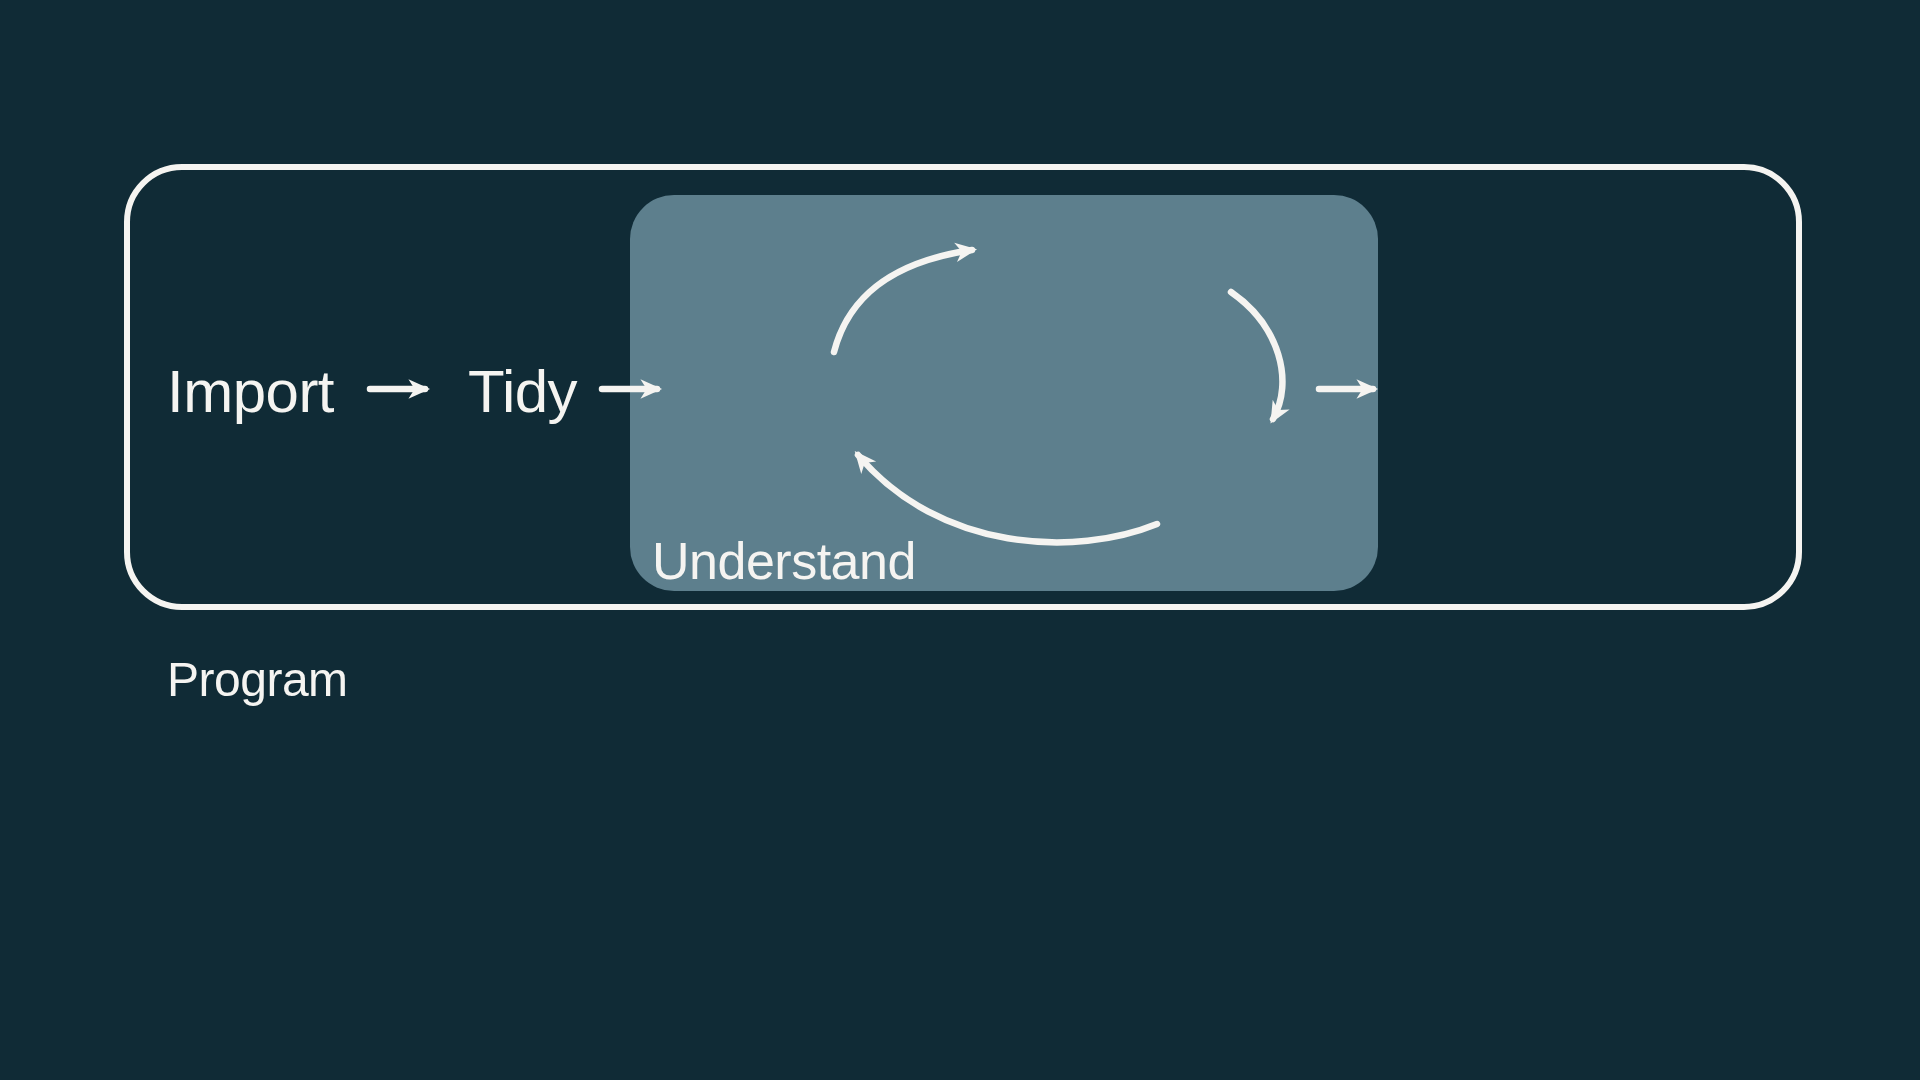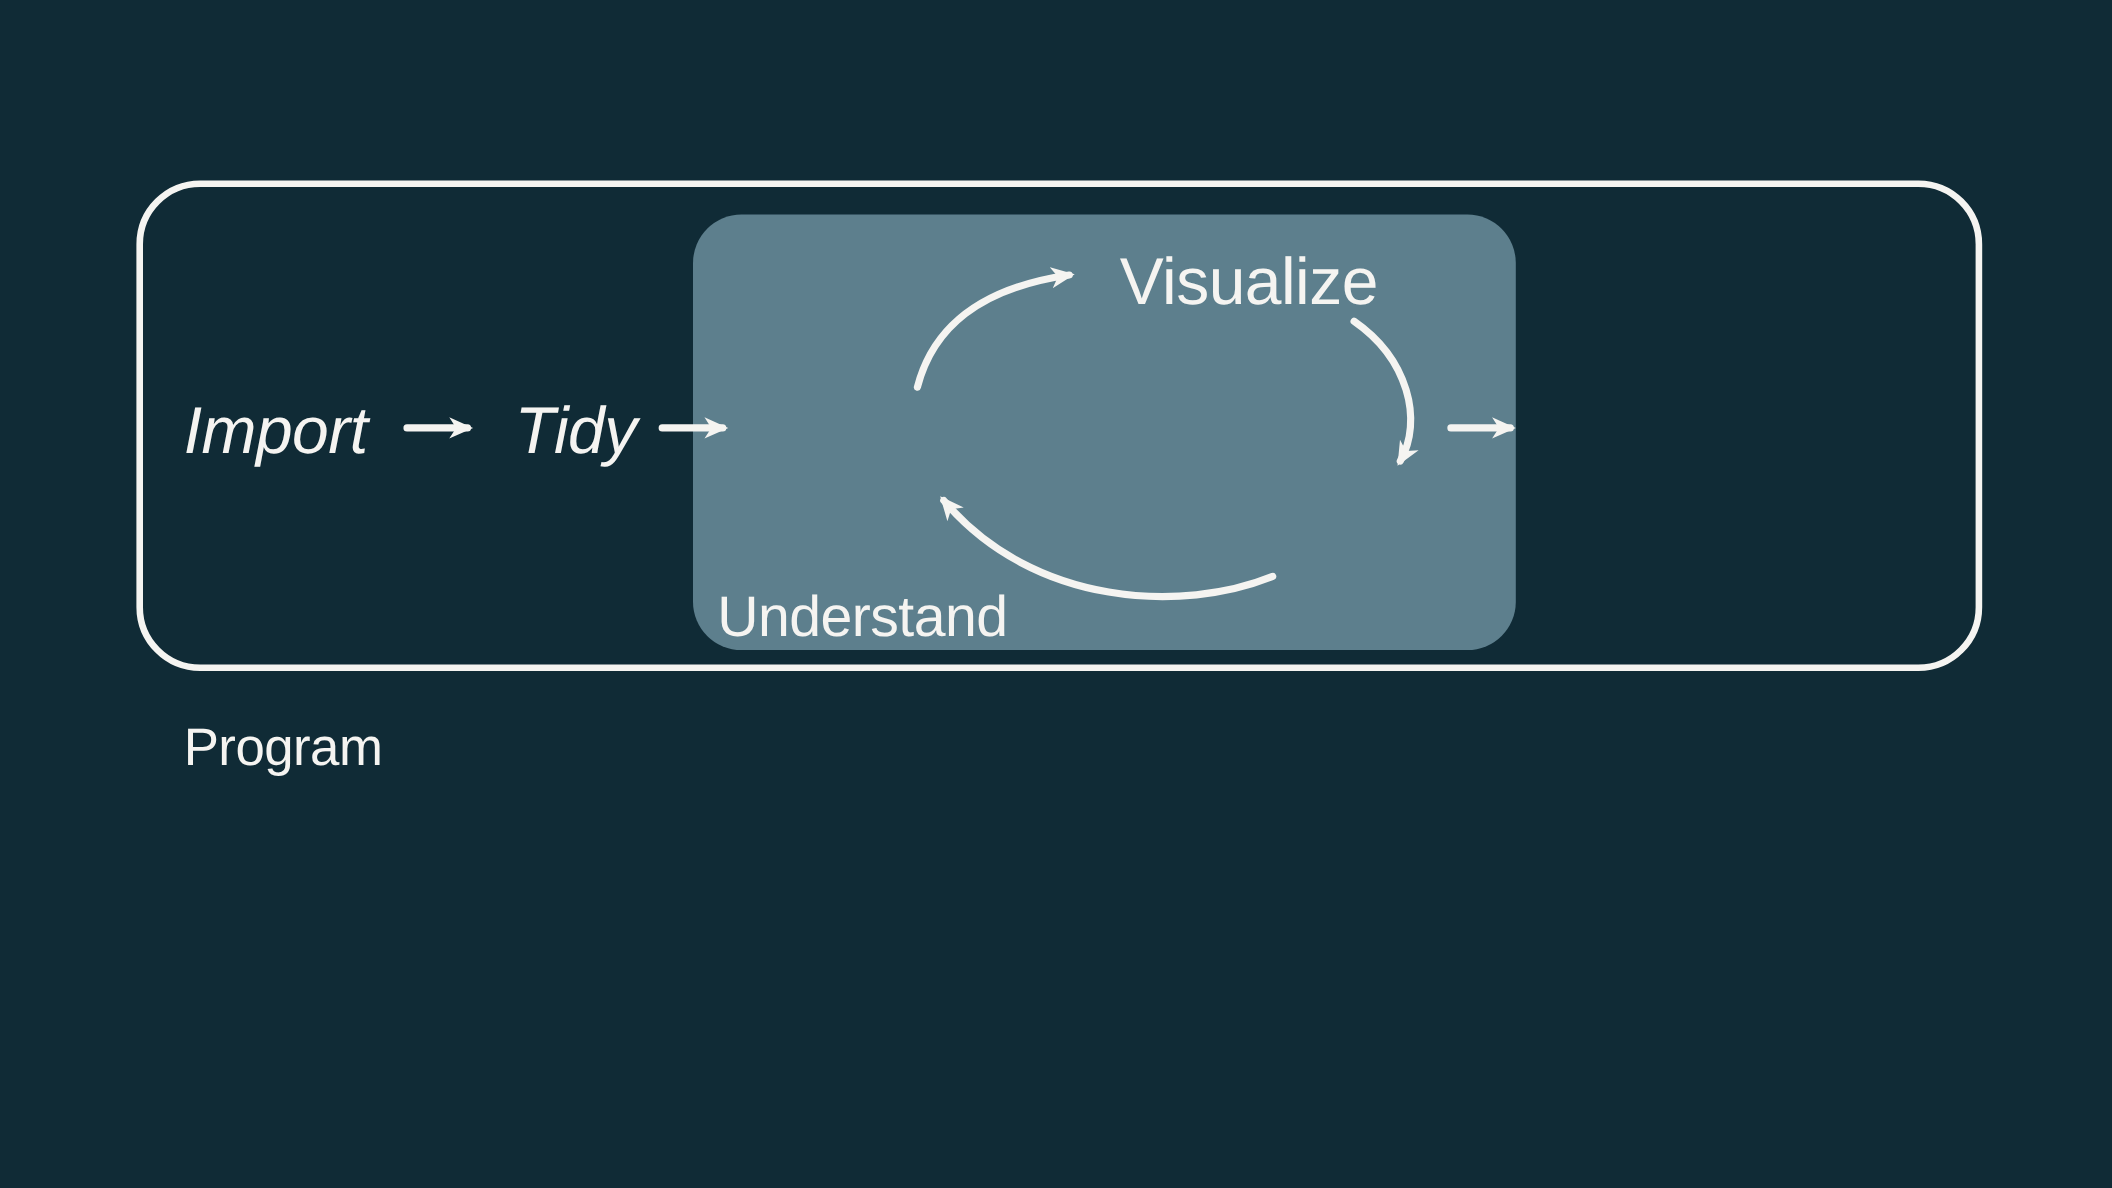--- a/index.html
+++ b/index.html
@@ -39,22 +39,22 @@
     color: var(--ink);
     white-space: nowrap;
     line-height: 1;
     transform: translateY(-50%);
     letter-spacing: -0.5px;
   }
   .label.main { font-size: 60px; }
   .label.sub  { font-size: 52px; }
   .label.caption { font-size: 48px; }
 
-  .node-import      { left: 167px;  top: 392px; font-style: italic; }
-  .node-tidy        { left: 468px;  top: 392px; font-style: italic; }
+  .node-import      { left: 167px;  top: 392px; }
+  .node-tidy        { left: 468px;  top: 392px; }
   .node-transform   { left: 689px;  top: 392px; }
   .node-visualize   { left: 1018px; top: 256px; }
   .node-model       { left: 1163px; top: 492px; }
   .node-communicate { left: 1402px; top: 392px; }
   .understand-label { left: 652px;  top: 561px; }
   .program-label    { left: 167px;  top: 680px; }
 
   svg.arrows {
     position: absolute;
     left: 0; top: 0;
@@ -96,21 +96,20 @@
     <path class="stroke" d="M1231 292 C1280 326 1294 382 1273 419" marker-end="url(#ah)"></path>
 
     <path class="stroke" d="M1157 524 C1076 557 940 552 858 455" marker-end="url(#ah)"></path>
   </svg>
 
   <div class="label main node-import">Import</div>
 
   <div class="label main node-tidy">Tidy</div>
 
 
-  <div class="label main node-visualize">Visualize</div>
 
 
 
   <div class="label sub understand-label">Understand</div>
 
   <div class="label caption program-label">Program</div>
 
 </div>
 
 </body></html>

